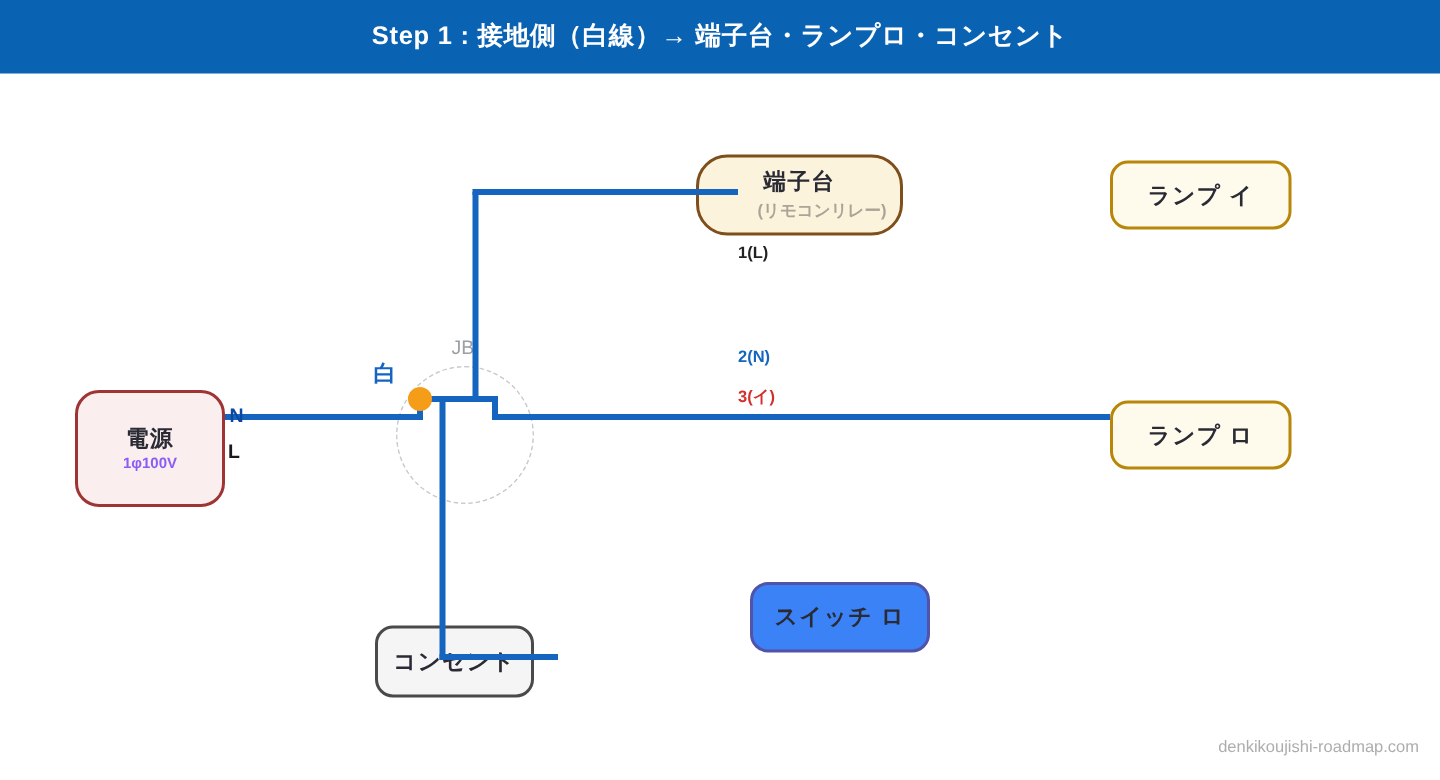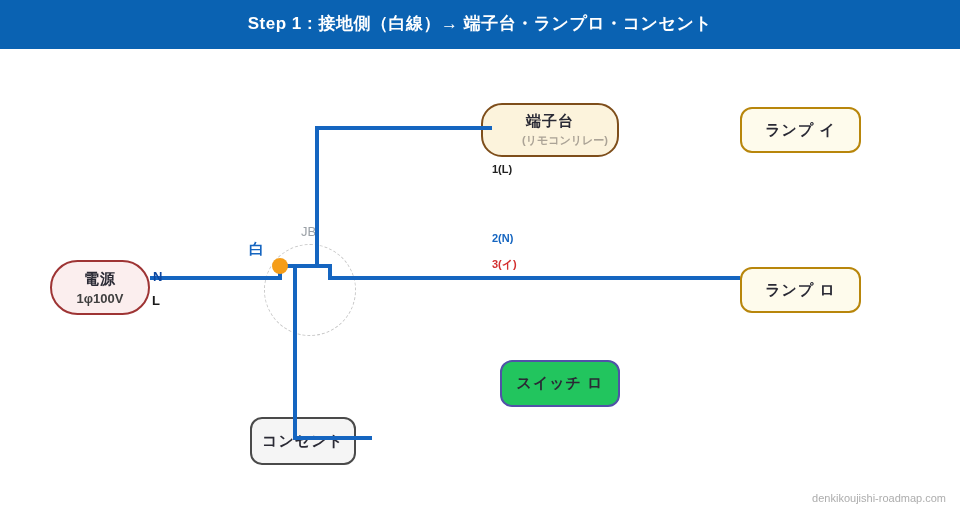--- a/index.html
+++ b/index.html
@@ -11,31 +11,31 @@
           display:flex;flex-direction:row;align-items:center;justify-content:center;}
   .header .title{color:#ffffff;font-size:17px;font-weight:bold;line-height:1.2;letter-spacing:.5px;}
   .header .subtitle{color:#d9e8f8;font-size:11.5px;font-weight:bold;margin-top:3px;letter-spacing:.5px;}
 
   
   .node{position:absolute;box-sizing:border-box;border-radius:13px;z-index:1;
         display:flex;flex-direction:column;align-items:center;justify-content:center;}
   .node .lbl{font-size:15px;font-weight:bold;color:#2a2a35;letter-spacing:1px;white-space:nowrap;}
   .node .sub{font-size:11px;font-weight:bold;white-space:nowrap;margin-top:2px;}
 
-  .power{left:50px;top:260px;width:100px;height:55px;background:#fbeeee;border:2.5px solid #9e3434;border-radius:28px;}
-  .power .sub{color:#404040;font-size:13px;}
+  .power{left:50px;top:260px;width:100px;height:78px;background:#fbeeee;border:2.5px solid #9e3434;border-radius:16px;}
+  .power .sub{color:#8b5cf6;font-size:10px;}
 
-  .terminal{left:481px;top:103px;width:138px;height:54px;background:#fcf3dc;border:2.5px solid #7e4e1b;border-radius:21px;}
+  .terminal{left:464px;top:103px;width:138px;height:54px;background:#fcf3dc;border:2.5px solid #7e4e1b;border-radius:21px;}
   .terminal .sub{color:#aba396;margin-left:30px;}
 
   .lamp{width:121px;height:46px;background:#fefbec;border:2px solid #b8860b;border-radius:12px;}
   .lamp-i{left:740px;top:107px;}
   .lamp-ro{left:740px;top:267px;}
 
-  .switch-ro{left:500px;top:360px;width:120px;height:47px;background:#22c55e;border:2px solid #5152a8;border-radius:12px;}
+  .switch-ro{left:500px;top:388px;width:120px;height:47px;background:#3b82f6;border:2px solid #5152a8;border-radius:12px;}
   .outlet{left:250px;top:417px;width:106px;height:48px;background:#f5f5f5;border:2px solid #4a4a4a;border-radius:12px;}
 
   
   .pins{position:absolute;left:492px;top:163px;width:138px;display:flex;justify-content:center;gap:13px;z-index:1;flex-direction:column;}
   .pins span{font-size:11px;font-weight:bold;white-space:nowrap;}
   .pin-l{color:#222222;}
   .pin-n{color:#1565c0;margin-top:44px;}
   .pin-i{color:#d32f2f;}
 
   

